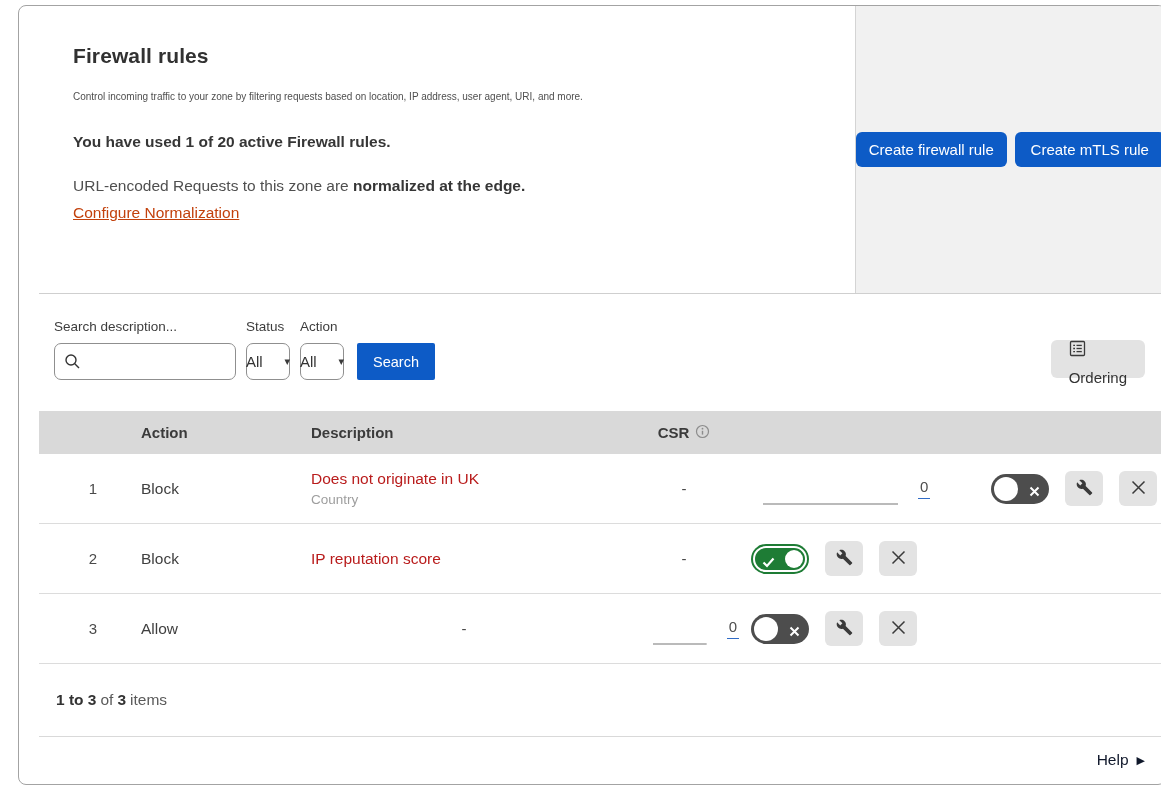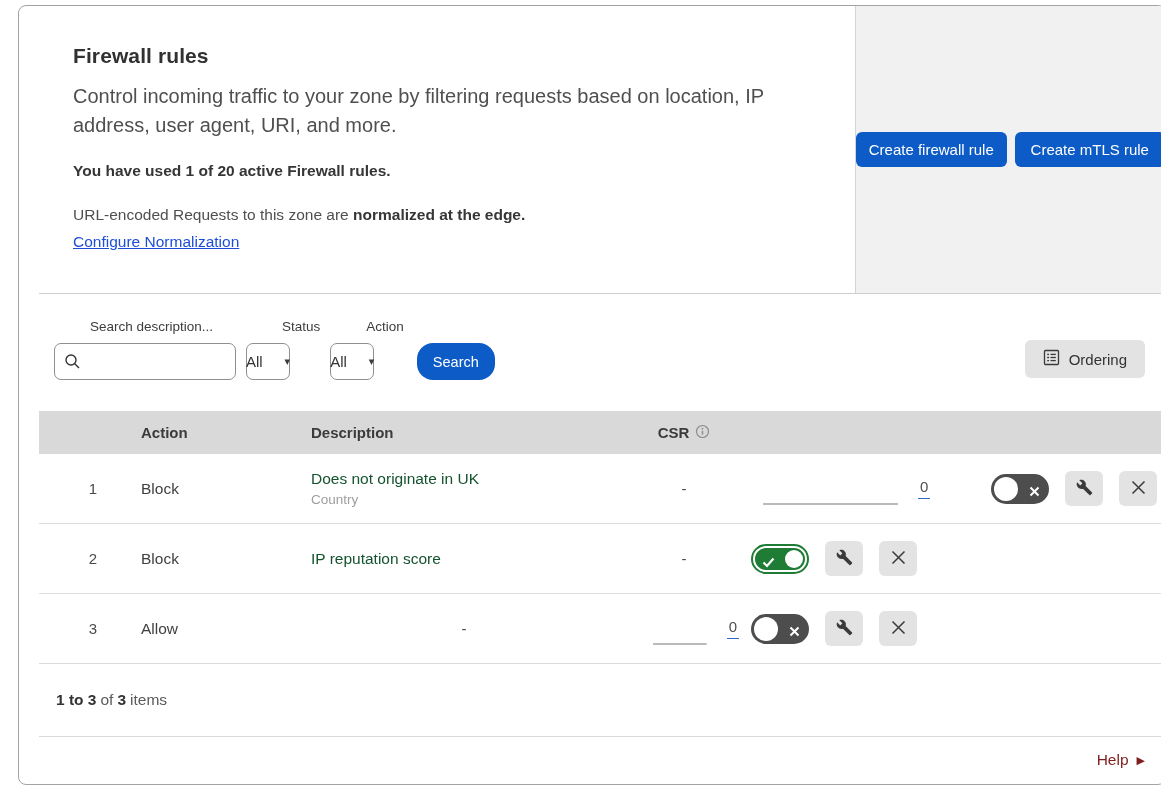--- a/index.html
+++ b/index.html
@@ -8,74 +8,74 @@
 
   .card {
     position:absolute; left:18px; top:5px; width:1148px; height:780px;
     background:#fff; border:1px solid #a3a3a3; border-radius:8px; overflow:hidden;padding-left:20px;
   }
 
   
   .header { display:flex; height:288px; border-bottom:1px solid #cfcfcf; }
   .header-left { flex:1; padding:38px 40px 0 34px; background:#fff; }
   .page-title { margin:0; font-size:21px; font-weight:600; color:#313131; letter-spacing:.1px; }
-  .page-desc { margin:14px 0 0 0; font-size:20px; color:#4f4f4f; line-height:29px; max-width:715px; }
+  .page-desc { margin:14px 0 0 0; font-size:10px; color:#4f4f4f; line-height:29px; max-width:715px; }
   .usage-note { margin:22px 0 0 0; font-size:15.5px; font-weight:700; color:#363636; }
   .norm-line { margin:26px 0 0 0; font-size:15.5px; color:#4f4f4f; }
   .norm-line b { color:#363636; }
-  .norm-link { display:inline-block; margin-top:9px; font-size:15.5px; color:#1d4ed8; text-decoration:underline; cursor:pointer; }
+  .norm-link { display:inline-block; margin-top:9px; font-size:15.5px; color:#c2410c; text-decoration:underline; cursor:pointer; }
 
   .header-right {
     width:310px; background:#f1f1f1; border-left:1px solid #d4d4d4;
     display:flex; flex-direction:row; justify-content:center; align-items:center; gap:8px;
   }
   .btn-primary {
     width:272px; height:35px; border:none; border-radius:6px;
     background:#0d5bc6; color:#fff; font-size:15px; font-family:inherit; cursor:pointer;
   }
 
   
   .filters { height:117px; padding:25px 20px 0 15px; display:flex; align-items:flex-start; gap:10px; }
   .fgroup { display:flex; flex-direction:column; }
-  .flabel { font-size:13.5px; color:#3d3d3d; margin-bottom:9px;margin-left:36px; }
+  .flabel { font-size:13.5px; color:#3d3d3d; margin-bottom:9px; }
   .search-wrap { position:relative; width:182px; }
   .search-wrap input {
     width:182px; height:37px; border:1px solid #8f8f8f; border-radius:7px;
     padding:0 10px 0 34px; font-size:15px; font-family:inherit; color:#333; outline:none; background:#fff;
   }
   .search-glyph { position:absolute; left:10px; top:10px; pointer-events:none; }
   .select-box {
     width:44px; height:37px; border:1px solid #8f8f8f; border-radius:7px; background:#fff;
     display:flex; align-items:center; justify-content:center; gap:22px;
     font-size:15px; color:#333; cursor:pointer;
   }
   .caret { font-size:11px; color:#3a3a3a; line-height:1; }
   .search-btn {
-    margin-left:3px; width:78px; height:37px; border:none; border-radius:16px;
+    margin-left:3px; width:78px; height:37px; border:none; border-radius:2px;
     background:#0d5bc6; color:#fff; font-size:14.5px; font-family:inherit; cursor:pointer; align-self:flex-end;
   }
   .fgroup .search-btn { align-self:auto; }
   .ordering-btn {
     margin-left:auto; margin-top:21px; height:38px; padding:0 18px;
     border:none; border-radius:6px; background:#e3e3e3; color:#333;
-    font-size:15px; font-family:inherit; display:flex; align-items:center; gap:9px; cursor:pointer;
+    font-size:15px; font-family:inherit; display:flex; align-items:flex-start; gap:9px; cursor:pointer;flex-direction:column;
   }
 
   
   .grid-cols { display:grid; grid-template-columns:90px 170px 330px 110px 240px 1fr; align-items:center; }
   .thead { background:#d9d9d9; height:43px; font-size:15px; font-weight:600; color:#3b3b3b; }
   .th-action, .td-action { padding-left:12px; }
   .th-desc, .td-desc { padding-left:12px; }
   .th-csr { display:flex; align-items:center; justify-content:center; gap:6px; }
   .th-activity, .td-activity { padding-left:12px; }
 
   .trow { height:70px; border-bottom:1px solid #dcdcdc; background:#fff; }
   .td-num { text-align:center; padding-left:18px; font-size:15px; color:#4a4a4a; }
   .td-action { font-size:15.5px; color:#404040; }
-  .desc-title { font-size:15.5px; color:#14532d; }
+  .desc-title { font-size:15.5px; color:#b91c1c; }
   .desc-sub { font-size:13.5px; color:#9e9e9e; margin-top:4px; }
   .td-csr { text-align:center; font-size:15px; color:#4a4a4a; }
   .td-activity { display:flex; align-items:center; }
   .sparkline { margin-left:12px; width:135px; height:34px; }
   .count-link {
     margin-left:20px; font-size:15px; color:#4f4f4f; cursor:pointer;
     border-bottom:1px solid #2f6bc6; padding:0 2px 3px 2px; text-decoration:none;
   }
   .td-controls { display:flex; align-items:center; gap:16px; padding-left:12px; }
 
@@ -92,21 +92,21 @@
     width:38px; height:35px; border:none; border-radius:6px; background:#e3e3e3;
     display:flex; align-items:center; justify-content:center; cursor:pointer; flex:none;
   }
 
   
   .tfoot { height:73px; display:flex; align-items:center; padding-left:17px; font-size:15.5px; color:#5a5a5a; border-bottom:1px solid #d9d9d9; background:#fff; }
   .tfoot b { color:#333; }
   .tfoot span, .tfoot b { margin-right:4px; }
 
   .help-row { height:46px; display:flex; align-items:center; justify-content:flex-end; padding-right:20px; }
-  .help-link { color:#7f1d1d; font-size:15.5px; display:flex; align-items:center; gap:8px; cursor:pointer; text-decoration:none;margin-left:12px; }
+  .help-link { color:#0f172a; font-size:15.5px; display:flex; align-items:center; gap:8px; cursor:pointer; text-decoration:none;margin-left:12px; }
   .help-arrow { font-size:11px; line-height:1; margin-top:1px; }
 </style>
 </head>
 <body>
 
 <div class="card">
 
   <div class="header">
     <div class="header-left">
       <h1 class="page-title">Firewall rules</h1>

